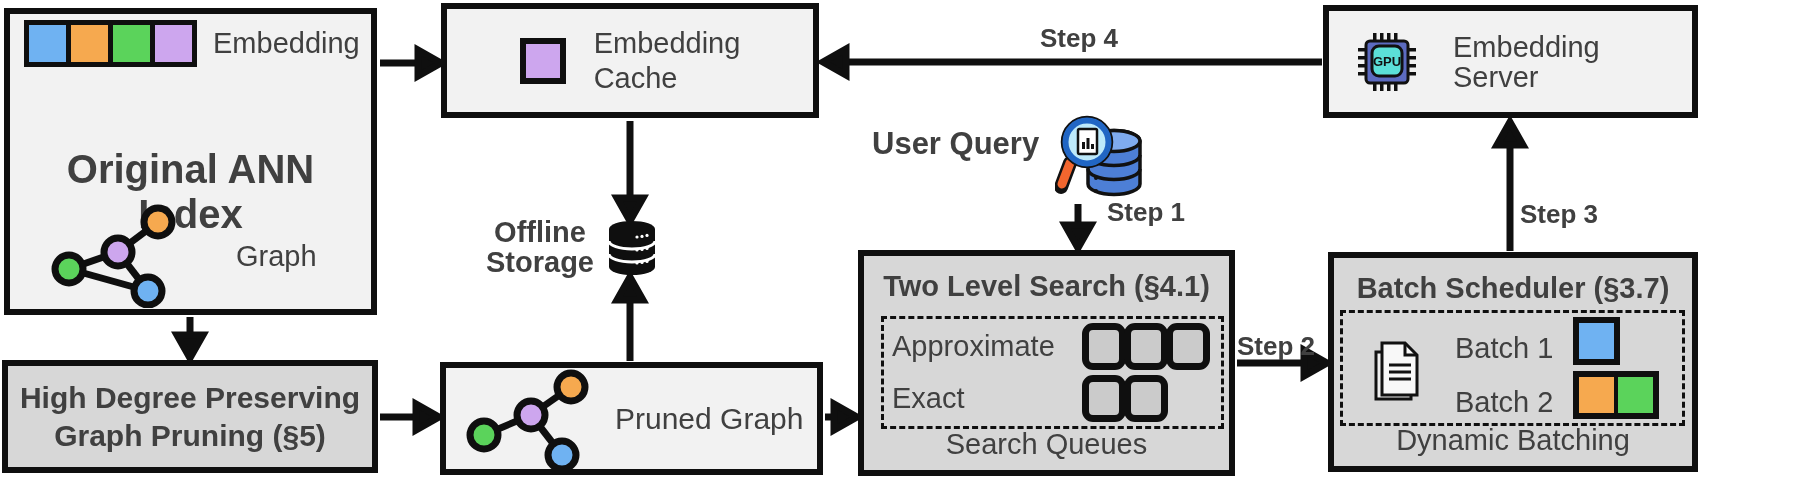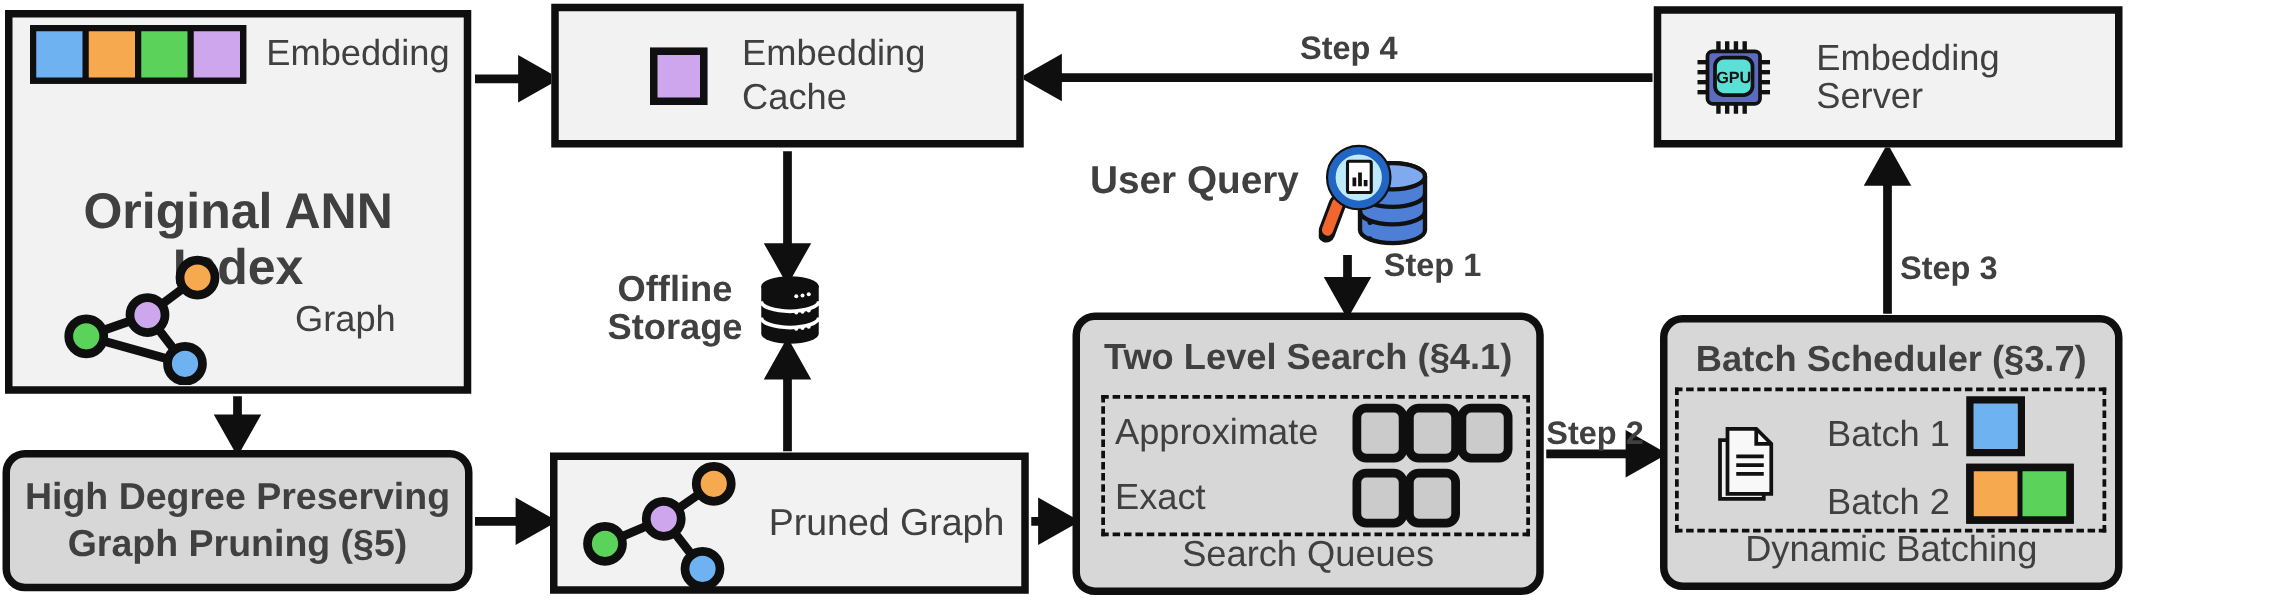--- a/index.html
+++ b/index.html
@@ -1,20 +1,20 @@
 <!DOCTYPE html>
 <html><head>
 <meta charset="utf-8">
 <style>
   html,body{margin:0;padding:0;background:#ffffff;}
   .canvas{position:relative;width:1817px;height:481px;background:#ffffff;overflow:hidden;
           font-family:"Liberation Sans", sans-serif;color:#404040;}
   .box{position:absolute;box-sizing:border-box;border:6px solid #0f0f0f;}
   .light{background:#f2f2f2;}
-  .dark{background:#d7d7d7;border-radius:18px;}
+  .dark{background:#d7d7d7;}
   .arrow-layer{position:absolute;left:0;top:0;width:1817px;height:481px;pointer-events:none;}
 
   
   .ann-box{left:4px;top:8px;width:373px;height:307px;}
   .emb-row{position:absolute;left:14px;top:6px;display:flex;align-items:center;gap:16px;}
   .emb-strip{display:flex;background:#0f0f0f;border:5px solid #0f0f0f;gap:5px;}
   .emb-sq{width:37px;height:37px;}
   .lbl{font-size:29px;}
   .ann-title{position:absolute;top:133px;left:0;width:100%;text-align:center;font-weight:bold;font-size:40px;}
   .ann-graph{position:absolute;left:33px;top:186px;}
@@ -52,21 +52,21 @@
   .slot-row .queue-slot + .queue-slot{margin-left:-2px;}
   .box-caption{position:absolute;bottom:9px;left:0;width:100%;text-align:center;font-size:29px;}
 
   
   .bs-box{left:1328px;top:252px;width:370px;height:220px;}
   .bs-dashed{position:absolute;left:6px;top:52px;width:345px;height:116px;box-sizing:border-box;border:3px dashed #0f0f0f;}
   .docs-icon{position:absolute;left:26px;top:25px;}
   .bs-row{position:absolute;display:flex;align-items:center;gap:13px;}
   .bs-row1{left:112px;top:4px;}
   .bs-row2{left:112px;top:58px;}
-  .bs-lbl{width:105px;text-align:right;font-size:29px;margin-top:14px;}
+  .bs-lbl{width:105px;text-align:left;font-size:29px;margin-top:14px;}
   .batch-box{display:flex;background:#0f0f0f;border:6px solid #0f0f0f;gap:4px;}
   .batch-sq{width:35px;height:36px;}
 
   
   .srv-box{left:1323px;top:5px;width:375px;height:113px;display:flex;align-items:center;gap:36px;padding-left:28px;}
   .three-line{font-size:29px;line-height:30px;}
 
   
   .hdp-box{left:2px;top:360px;width:376px;height:113px;display:flex;flex-direction:column;justify-content:center;
            text-align:center;font-weight:bold;font-size:30px;line-height:38px;}

